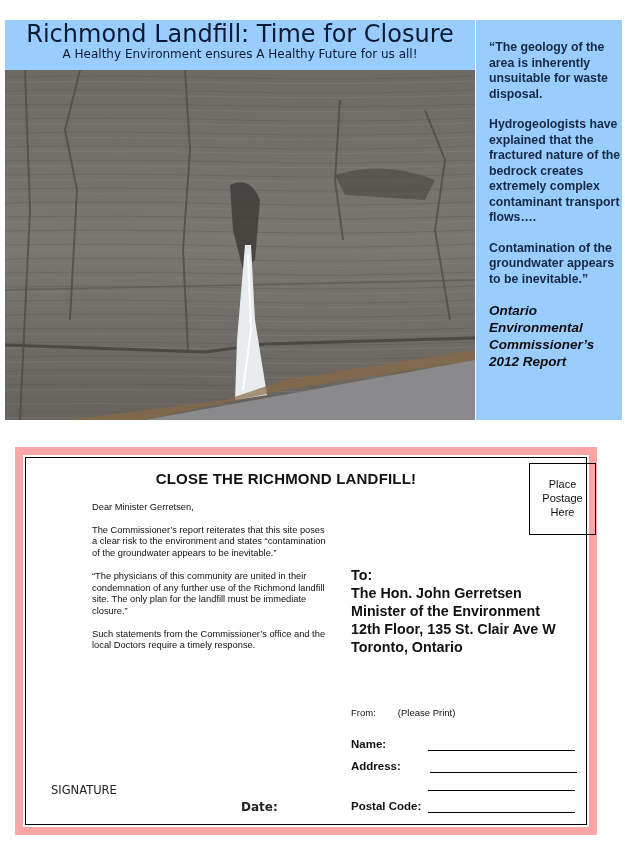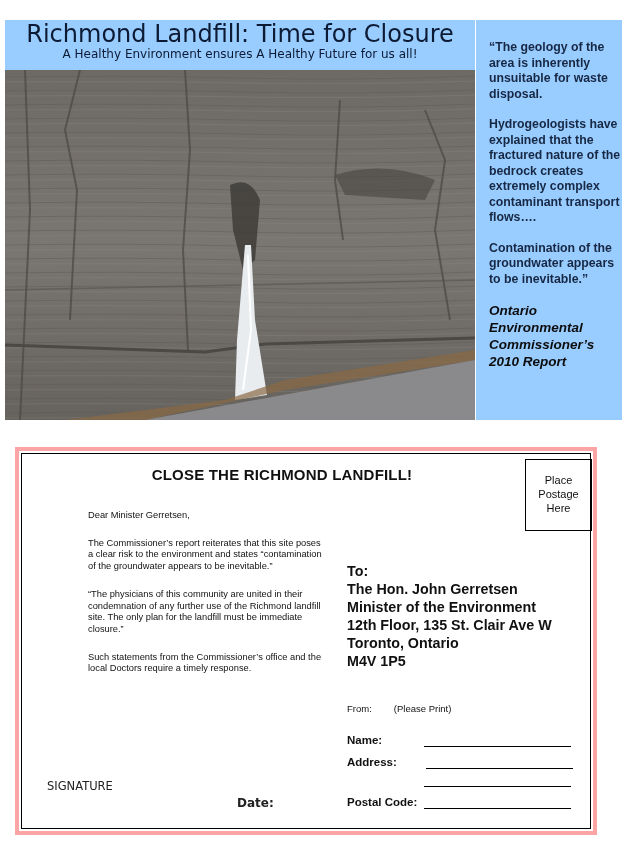--- a/index.html
+++ b/index.html
@@ -22,31 +22,31 @@
   #quote-panel { position:absolute; left:476px; top:20px; width:146px; height:400px;
                  background:#99ccff; }
   #quote-panel .q { position:absolute; left:13px; top:20px; width:132px;
                     font-family:"Liberation Sans", sans-serif; font-weight:bold;
                     font-size:12.3px; line-height:15.5px; color:#172844; }
   #quote-panel p { margin:0 0 15px 0; }
   #quote-panel .attr { font-style:italic; font-size:13.5px; line-height:17px; color:#0d0d0d; }
 
   
   #postcard { position:absolute; left:15px; top:447px; width:582px; height:388px;
-              border:4px solid #fca5a5; box-sizing:border-box; background:#fff; }
+              border:8px solid #fca5a5; box-sizing:border-box; background:#fff; }
   #postcard .inner { position:absolute; left:2px; top:2px; right:2px; bottom:2px;
                      border:1.5px solid #000; }
   #pc-title { position:absolute; left:0; top:12px; width:520px; text-align:center;
               font-weight:bold; font-size:15px; letter-spacing:0.2px; }
   #stamp { position:absolute; left:503px; top:5px; width:67px; height:72px;
            border:1px solid #000; text-align:center; font-size:11px; line-height:14px;
            box-sizing:border-box; padding-top:13px; }
   #letter { position:absolute; left:25px; top:40px; width:275px; font-size:9.3px;
             line-height:11.7px; color:#111; }
-  #letter p { margin:16px 0 11px 0;padding-left:41px; }
+  #letter p { margin:4px 0 11px 0;padding-left:41px; }
   #signature { position:absolute; left:25px; top:325px; font-family:"DejaVu Sans", sans-serif;
                font-size:11.5px; color:#222; }
   #date-label { position:absolute; left:215px; top:342px; font-family:"DejaVu Sans", sans-serif;
                 font-weight:bold; font-size:12px; color:#222; }
   #address { position:absolute; left:325px; top:108px; font-weight:bold; font-size:14.3px;
              line-height:18px; color:#111; }
   #from-row { position:absolute; left:325px; top:249px; font-size:9.5px; color:#111; }
   #from-row span.gap { display:inline-block; width:22px; }
   .field { position:absolute; left:325px; font-weight:bold; font-size:11.5px; color:#111; }
   .line { position:absolute; height:1px; background:#000; }
@@ -97,21 +97,21 @@
 
     <path d="M60 350 L220 330 L280 310 L470 280 L470 290 L280 320 L140 350 Z" fill="#8a6a45" opacity="0.7"></path>
   </svg>
 </div>
 
 <div id="quote-panel">
   <div class="q">
     <p>“The geology of the area is inherently unsuitable for waste disposal.</p>
     <p>Hydrogeologists have explained that the fractured nature of the bedrock creates extremely complex contaminant transport flows….</p>
     <p>Contamination of the groundwater appears to be inevitable.”</p>
-    <p class="attr">Ontario Environmental Commissioner’s 2010 Report</p>
+    <p class="attr">Ontario Environmental Commissioner’s 2012 Report</p>
   </div>
 </div>
 
 <div id="postcard">
   <div class="inner">
     <div id="pc-title">CLOSE THE RICHMOND LANDFILL!</div>
 
     <div id="stamp">
       <div>Place</div>
       <div>Postage</div>
@@ -127,21 +127,20 @@
 
     <div id="signature">SIGNATURE</div>
     <div id="date-label">Date:</div>
 
     <div id="address">
       <div>To:</div>
       <div>The Hon. John Gerretsen</div>
       <div>Minister of the Environment</div>
       <div>12th Floor, 135 St. Clair Ave W</div>
       <div>Toronto, Ontario</div>
-      <div>M4V 1P5</div>
     </div>
 
     <div id="from-row">
       <span>From:</span><span class="gap"></span><span>(Please Print)</span>
     </div>
 
     <div class="field" style="top:280px;">Name:</div>
     <div class="line" style="left:402px; top:292px; width:147px;"></div>
 
     <div class="field" style="top:302px;">Address:</div>

